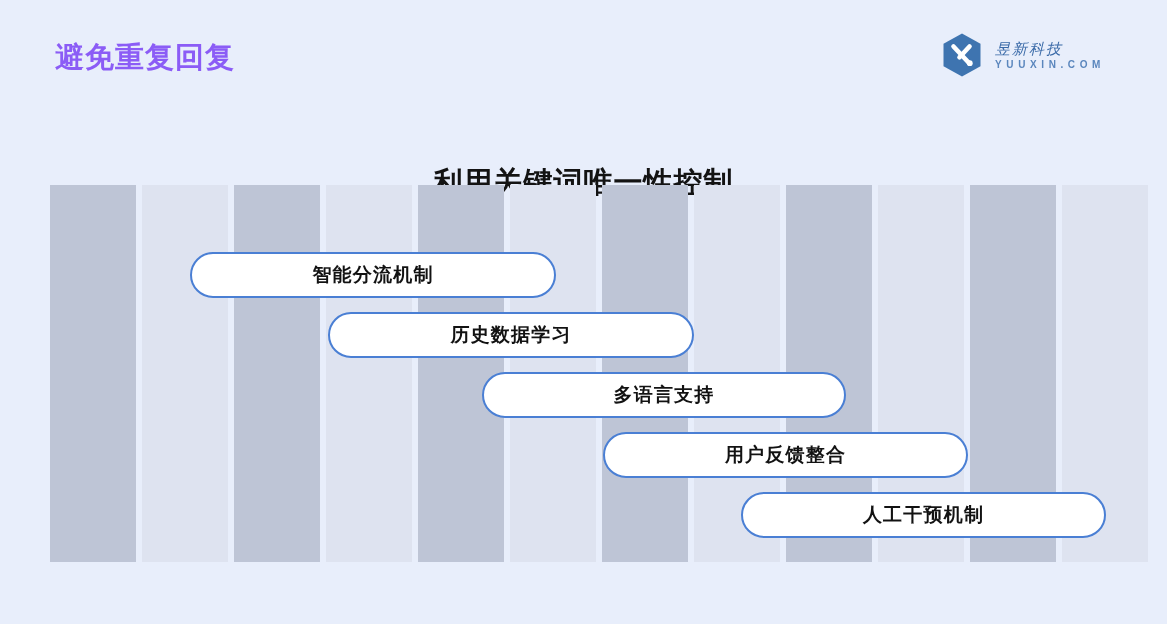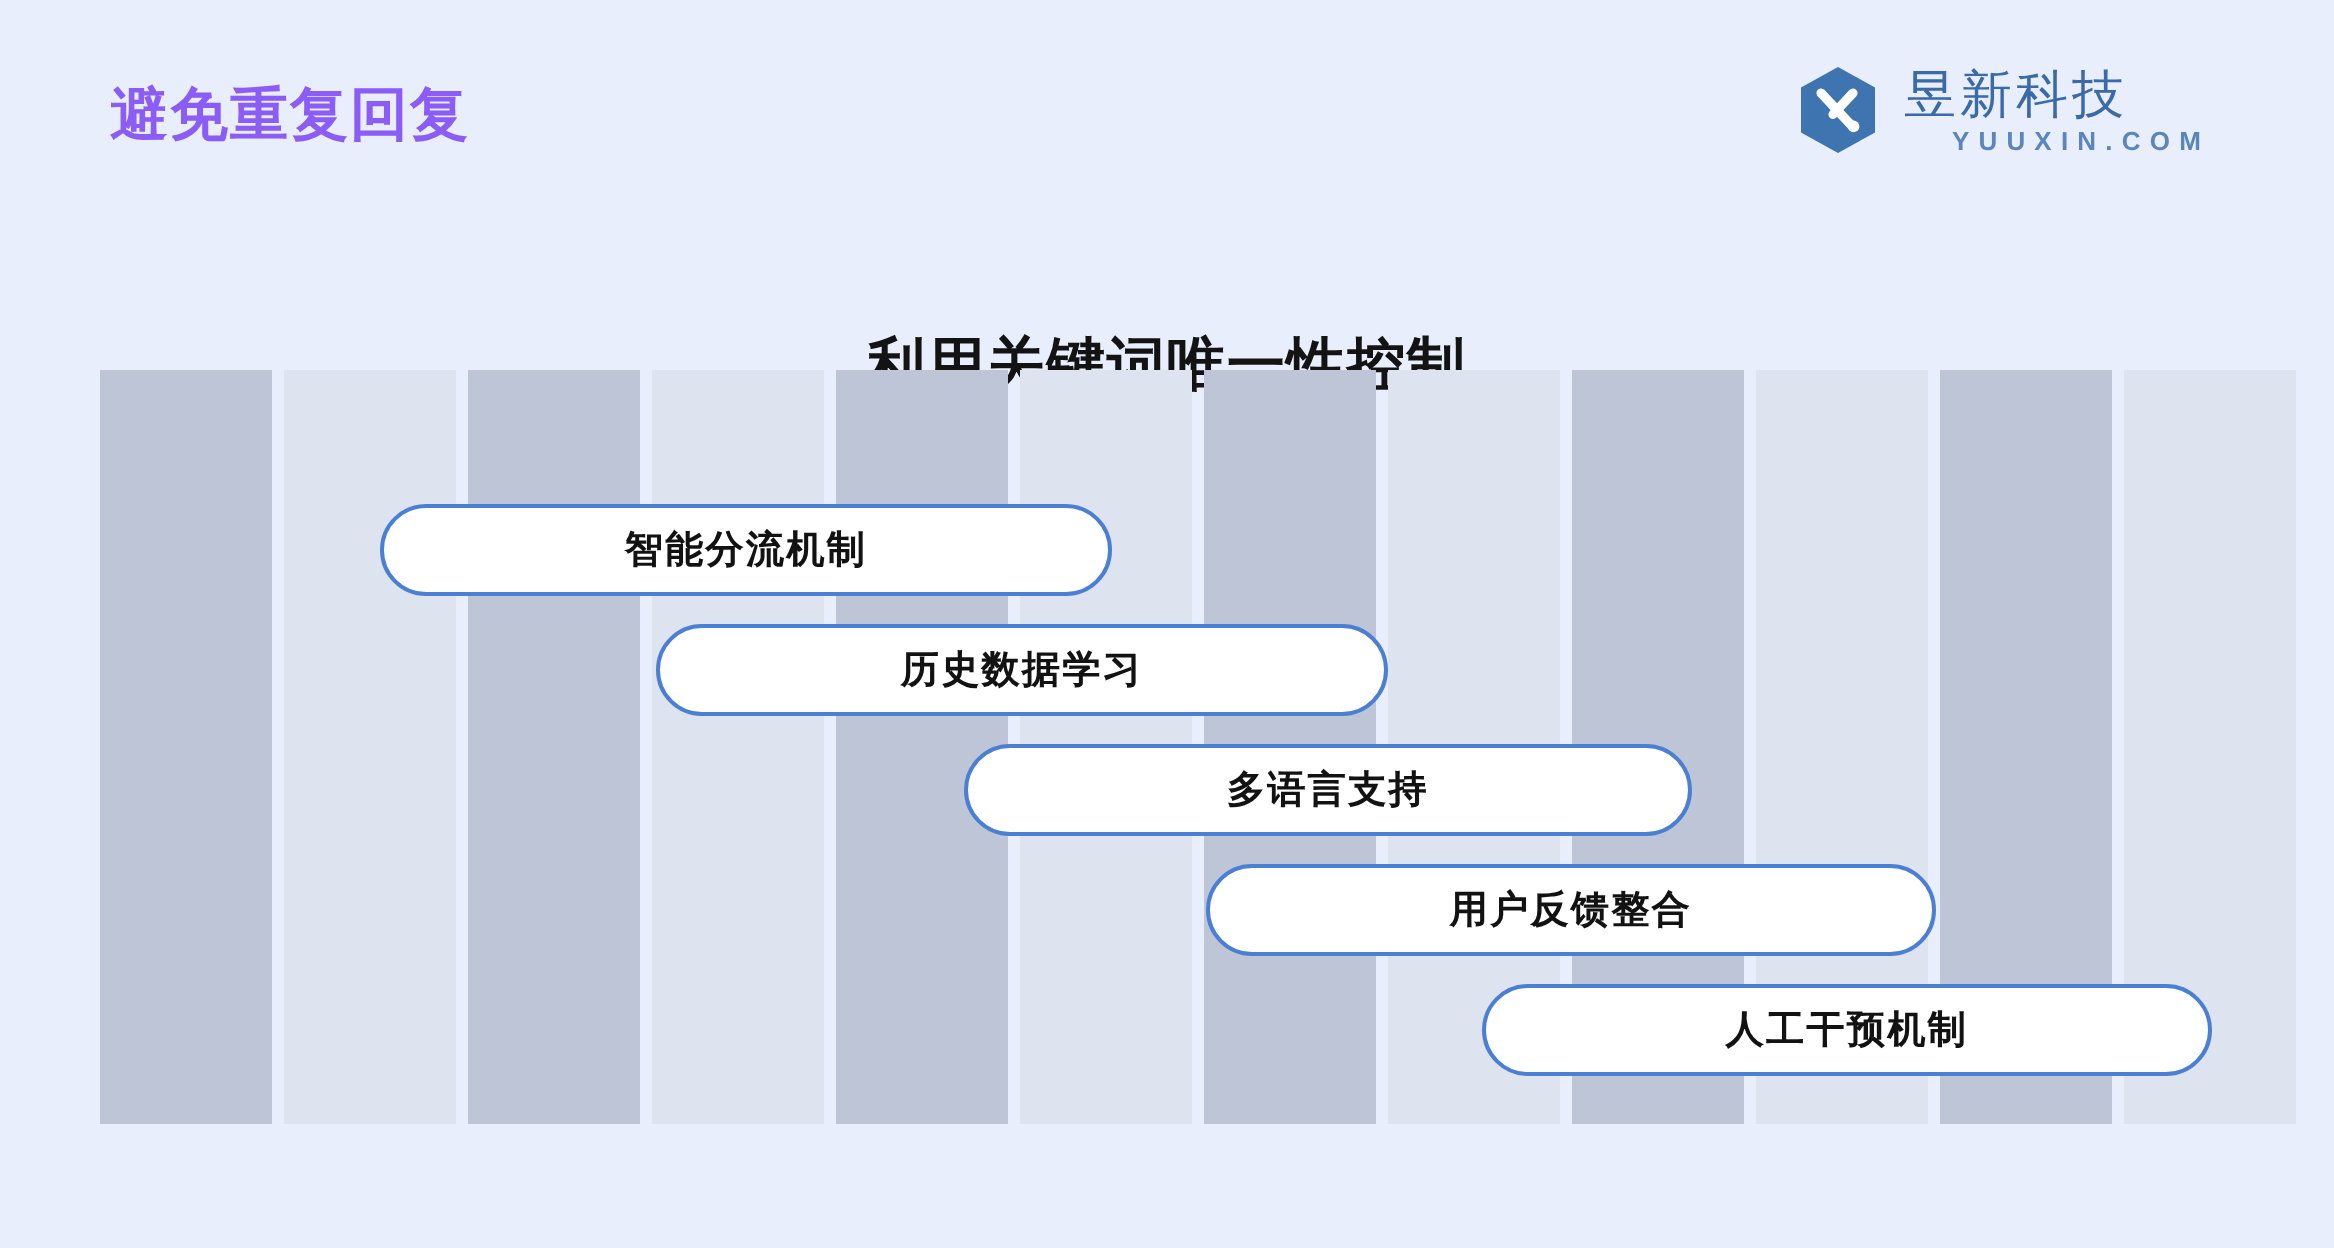--- a/index.html
+++ b/index.html
@@ -41,34 +41,34 @@
     flex: 0 0 auto;
     display: block;
   }
   #brand-text {
     display: flex;
     flex-direction: column;
     justify-content: center;
     line-height: 1;
   }
   #brand-name {
-    font-size: 26px;
+    font-size: 15px;
     color: #3a6aa8;
     font-weight: 500;
     letter-spacing: 2px;
     white-space: nowrap;
+    font-style: italic;
   }
   #brand-domain {
     margin-top: 4px;
-    font-size: 13px;
+    font-size: 10px;
     color: #5a86bd;
     letter-spacing: 4.6px;
     font-weight: bold;
     white-space: nowrap;
-    margin-left: 24px;
   }
 
   
   #chart-subtitle {
     position: absolute;
     left: 0;
     right: 0;
     top: 115px;
     text-align: center;
     font-size: 29px;

